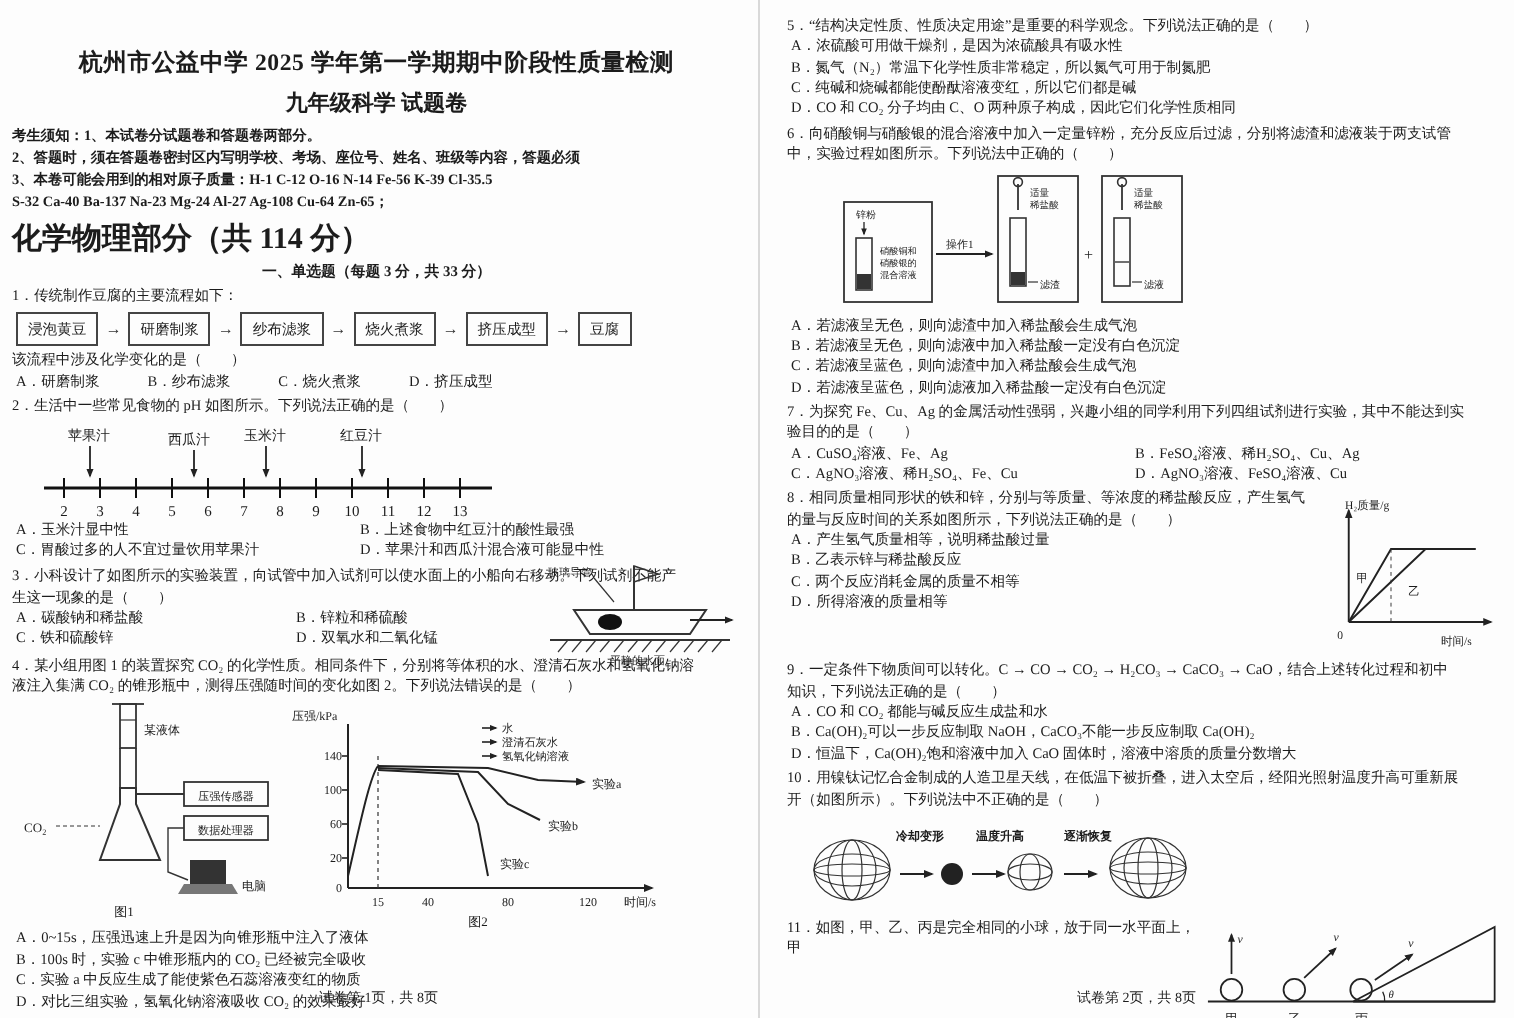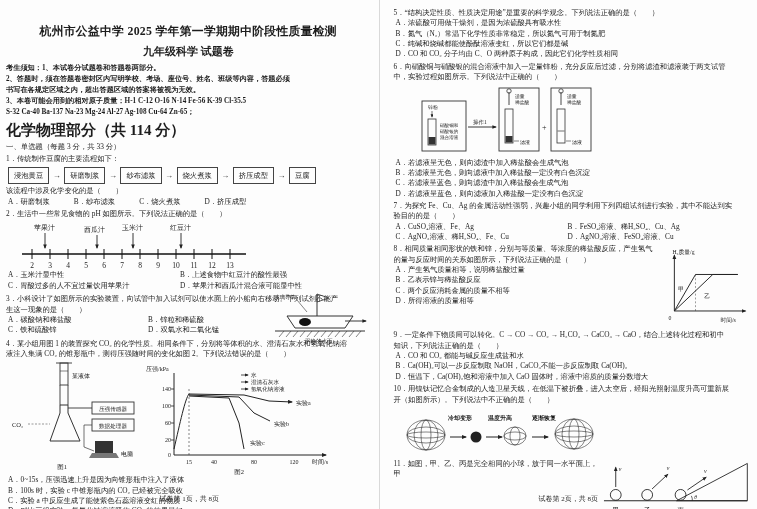--- a/index.html
+++ b/index.html
@@ -5,21 +5,21 @@
   * { box-sizing: border-box; }
   html,body { margin:0; padding:0; }
   body { width:757px; height:509px; background:#f2f2f2; font-family:"Liberation Serif","DejaVu Serif",serif; color:#1c1c1c; }
   .sheet { display:flex; width:757px; height:509px; background:#fff; }
   .page { width:378.5px; height:509px; overflow:hidden; position:relative; background:#fdfdfd; padding:22px 8px 16px 6px; }
   #pageR { border-left:1px solid #d9d9d9; padding:6px 6px 16px 14px; }
   .t1 { font-size:11.8px; font-weight:700; text-align:center; letter-spacing:.3px; margin-top:2px; }
   .t2 { font-size:11px; font-weight:700; text-align:center; margin-top:4px; }
   .notice { font-size:7.2px; font-weight:700; line-height:1.52; margin-top:4px; }
   .sec { font-size:15px; font-weight:700; text-align:left; margin:3px 0 2px; }
-  .part { font-size:7.4px; font-weight:400; margin-top:1px; }
+  .part { font-size:7.4px; font-weight:700; margin-top:1px;text-align:center; }
   .q { font-size:7.3px; line-height:1.42; }
   .qblock { margin-top:2px; position:relative; }
   .flowrow { display:flex; align-items:center; margin:3px 0 2px 2px; }
   .fbox { border:1px solid #444; padding:2.5px 5px; font-size:7.3px; white-space:nowrap; }
   .farr { width:15px; text-align:center; font-size:8px; color:#333; }
   .farr::after { content:"→"; }
   .optrow { display:flex; margin-left:2px; }
   .optrow span { margin-right:24px; white-space:nowrap; }
   .grid2 { display:grid; grid-template-columns:172px 1fr; margin-left:2px; }
   .grid2 span { white-space:nowrap; }
@@ -44,21 +44,20 @@
 
 <div class="sheet">
 
   <div class="page" id="pageL">
     <div class="t1">杭州市公益中学 2025 学年第一学期期中阶段性质量检测</div>
     <div class="t2">九年级科学 试题卷</div>
 
     <div class="notice">
       <div>考生须知：1、本试卷分试题卷和答题卷两部分。</div>
       <div>2、答题时，须在答题卷密封区内写明学校、考场、座位号、姓名、班级等内容，答题必须</div>
-      <div>书写在各规定区域之内，超出答题区域的答案将被视为无效。</div>
       <div>3、本卷可能会用到的相对原子质量：H-1 C-12 O-16 N-14 Fe-56 K-39 Cl-35.5</div>
       <div>S-32 Ca-40 Ba-137 Na-23 Mg-24 Al-27 Ag-108 Cu-64 Zn-65；</div>
     </div>
 
     <div class="sec">化学物理部分（共 114 分）</div>
     <div class="part">一、单选题（每题 3 分，共 33 分）</div>
 
     <div class="qblock q">
       <div>1．传统制作豆腐的主要流程如下：</div>
       <div class="flowrow">

